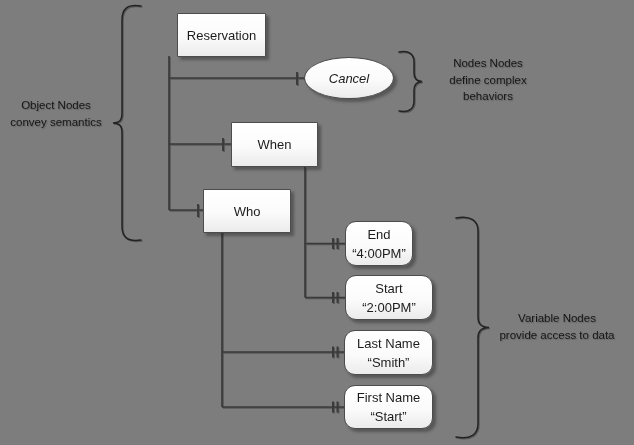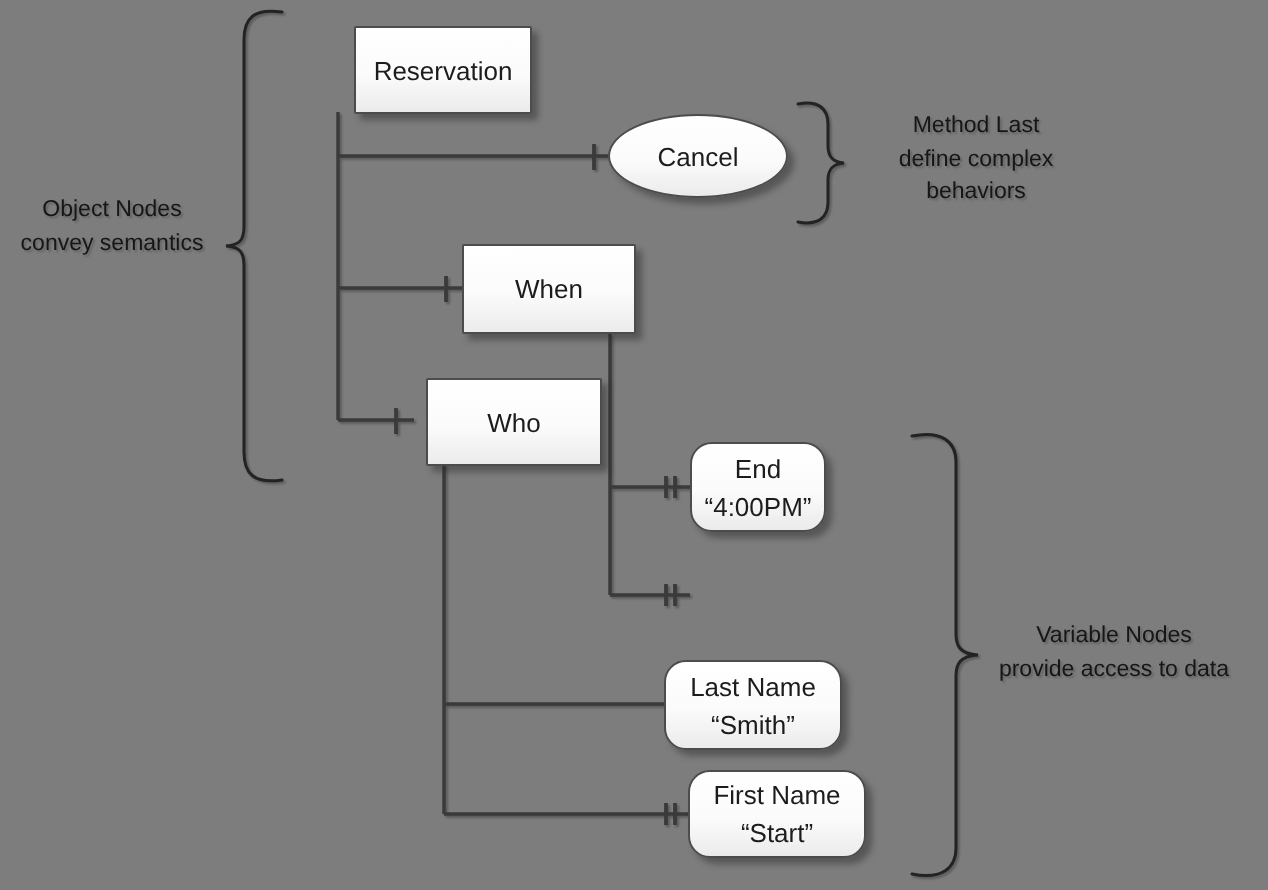--- a/index.html
+++ b/index.html
@@ -15,21 +15,21 @@
     position:absolute;
     display:flex;flex-direction:column;align-items:center;justify-content:center;
     background:linear-gradient(180deg,#ffffff 0%,#fbfbfb 55%,#ebebeb 100%);
     border:1.4px solid #4c4c4c;
     box-shadow:3px 3px 3px rgba(40,40,40,0.45);
     color:#1c1c1c;font-size:13px;line-height:19px;text-align:center;
     box-sizing:border-box;
   }
   .node.rect{border-radius:1px;}
   .node.rounded{border-radius:11px;}
-  .node.ellipse{border-radius:50%;}
+  .node.ellipse{border-radius:50%;font-style:italic;}
   .ann{
     position:absolute;color:#161616;font-size:11.5px;line-height:16.5px;
     text-align:center;text-shadow:1px 1px 1px rgba(70,70,70,0.45);
     white-space:nowrap;
   }
 </style>
 </head>
 <body>
 
 <div class="stage">
@@ -74,47 +74,51 @@
   </div>
 
   <div class="node ellipse" style="left:304px;top:57px;width:90px;height:42px;">
     <span>Cancel</span>
   </div>
 
   <div class="node rect" style="left:231px;top:122px;width:87px;height:45px;">
     <span>When</span>
   </div>
 
-  <div class="node rect" style="left:213px;top:189px;width:88px;height:44px;">
+  <div class="node rect" style="left:203px;top:189px;width:88px;height:44px;">
     <span>Who</span>
   </div>
 
   <div class="node rounded" style="left:345px;top:221px;width:68px;height:45px;">
     <span>End</span>
     <span>“4:00PM”</span>
   </div>
 
+  <div class="node rounded" style="left:345px;top:275px;width:88px;height:45px;">
+    <span>Start</span>
+    <span>“2:00PM”</span>
+  </div>
 
-  <div class="node rounded" style="left:332px;top:330px;width:89px;height:45px;">
+  <div class="node rounded" style="left:344px;top:330px;width:89px;height:45px;">
     <span>Last Name</span>
     <span>“Smith”</span>
   </div>
 
   <div class="node rounded" style="left:344px;top:385px;width:89px;height:44px;text-align:right;">
     <span>First Name</span>
     <span>“Start”</span>
   </div>
 
   <div class="ann" style="left:2px;top:97px;width:108px;">
     <div>Object Nodes</div>
     <div>convey semantics</div>
   </div>
 
   <div class="ann" style="left:436px;top:55px;width:104px;">
-    <div>Method Last</div>
+    <div>Nodes Nodes</div>
     <div>define complex</div>
     <div>behaviors</div>
   </div>
 
   <div class="ann" style="left:487px;top:310px;width:140px;">
     <div>Variable Nodes</div>
     <div>provide access to data</div>
   </div>
 
 </div>

